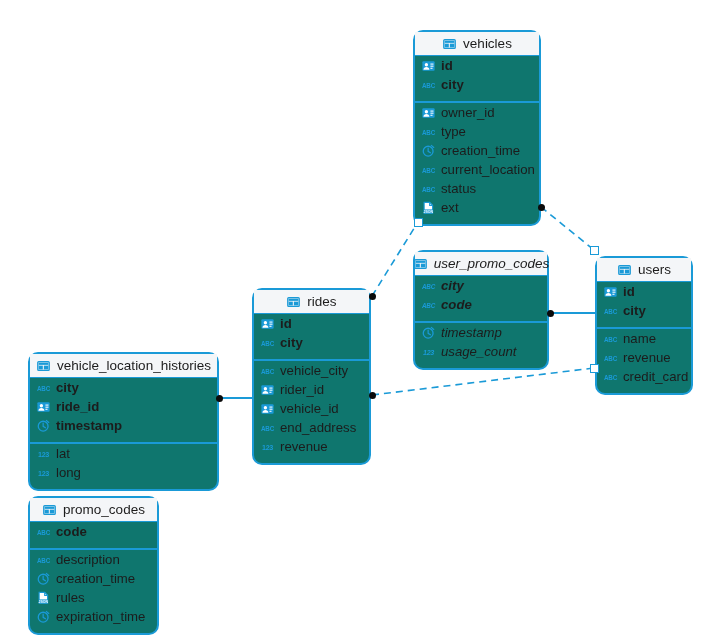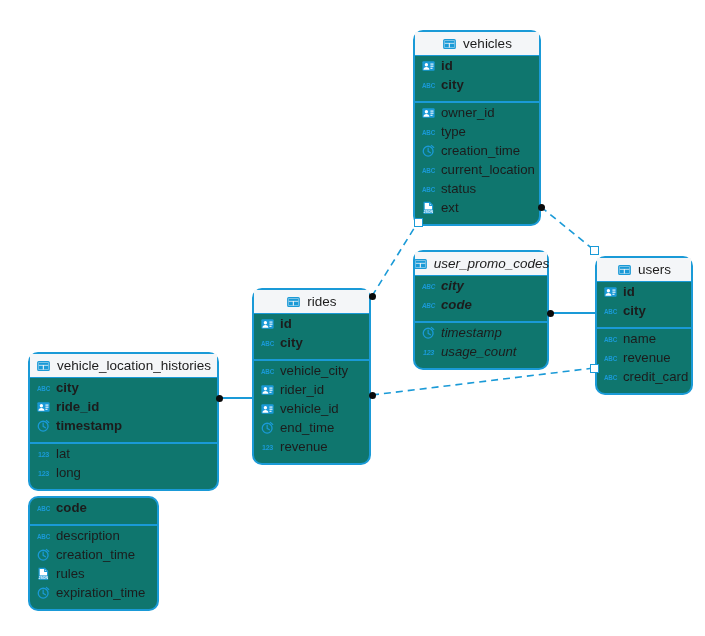--- a/index.html
+++ b/index.html
@@ -396,27 +396,25 @@
               <path d="M2.2 12.2c0-2 1.6-3.1 3.4-3.1s3.4 1.1 3.4 3.1z" fill="#ffffff"></path>
               <rect x="10.2" y="5.2" width="3.5" height="1.2" fill="#ffffff"></rect>
               <rect x="10.2" y="7.6" width="3.5" height="1.2" fill="#ffffff"></rect>
               <rect x="10.2" y="10" width="2.4" height="1.2" fill="#ffffff"></rect>
             </svg>
           </span>
           <span class="field-label">vehicle_id</span>
         </div>
         <div class="field">
           <span class="icon">
-            <svg width="15" height="14" viewBox="0 0 16 16">
-              <circle cx="7.6" cy="8.2" r="5.6" fill="none" stroke="#1a9ad7" stroke-width="1.5"></circle>
-              <path d="M7.6 4.8v3.6l2.6 1.6" fill="none" stroke="#1a9ad7" stroke-width="1.4" stroke-linecap="round"></path>
-              <path d="M11.2 1.6l2.8 2.3" fill="none" stroke="#1a9ad7" stroke-width="1.4" stroke-linecap="round"></path>
-            </svg>
-          </span>
-          <span class="field-label">end_time</span>
+            <svg width="15" height="14" viewBox="0 0 22 14">
+              <text x="11" y="11.4" text-anchor="middle" font-family="'Liberation Sans', sans-serif" font-size="9.2" font-weight="bold" fill="#1a9ad7" letter-spacing="-0.3">ABC</text>
+            </svg>
+          </span>
+          <span class="field-label">end_address</span>
         </div>
         <div class="field">
           <span class="icon">
             <svg width="15" height="14" viewBox="0 0 20 14">
               <text x="10" y="11" text-anchor="middle" font-family="'Liberation Sans', sans-serif" font-size="9.6" font-weight="bold" fill="#1a9ad7" letter-spacing="-0.4">123</text>
             </svg>
           </span>
           <span class="field-label">revenue</span>
         </div>
       </div>
@@ -479,20 +477,31 @@
           <span class="icon">
             <svg width="15" height="14" viewBox="0 0 20 14">
               <text x="10" y="11" text-anchor="middle" font-family="'Liberation Sans', sans-serif" font-size="9.6" font-weight="bold" fill="#1a9ad7" letter-spacing="-0.4">123</text>
             </svg>
           </span>
           <span class="field-label">long</span>
         </div>
       </div>
     </div>
     <div class="entity" style="left: 28px; top: 496px; width: 131px;">
+      <div class="entity-header">
+        <span class="icon">
+          <svg width="15" height="14" viewBox="0 0 16 16">
+            <rect x="1.5" y="3" width="13" height="10" rx="1" fill="none" stroke="#1a9ad7" stroke-width="1.6"></rect>
+            <rect x="2.6" y="4.1" width="10.8" height="2.6" fill="#1a9ad7"></rect>
+            <rect x="2.6" y="7.6" width="4.6" height="4.3" fill="#1a9ad7"></rect>
+            <rect x="8.4" y="7.6" width="5" height="4.3" fill="#1a9ad7"></rect>
+          </svg>
+        </span>
+        <span>promo_codes</span>
+      </div>
       <div class="entity-section keys">
         <div class="field pk">
           <span class="icon">
             <svg width="15" height="14" viewBox="0 0 22 14">
               <text x="11" y="11.4" text-anchor="middle" font-family="'Liberation Sans', sans-serif" font-size="9.2" font-weight="bold" fill="#1a9ad7" letter-spacing="-0.3">ABC</text>
             </svg>
           </span>
           <span class="field-label">code</span>
         </div>
       </div>

